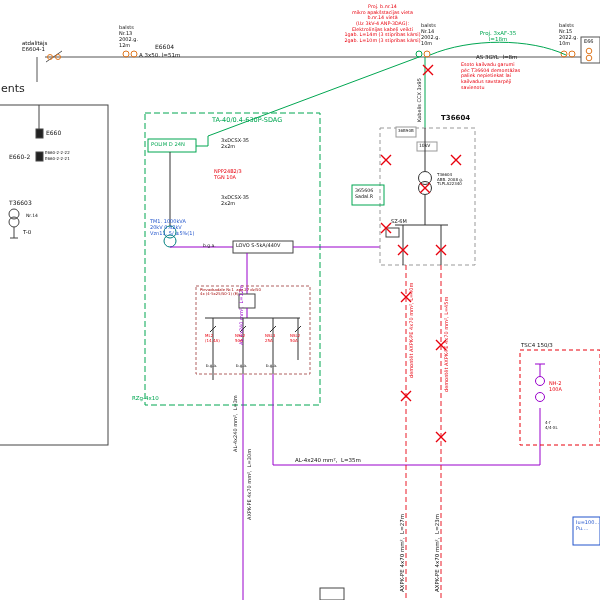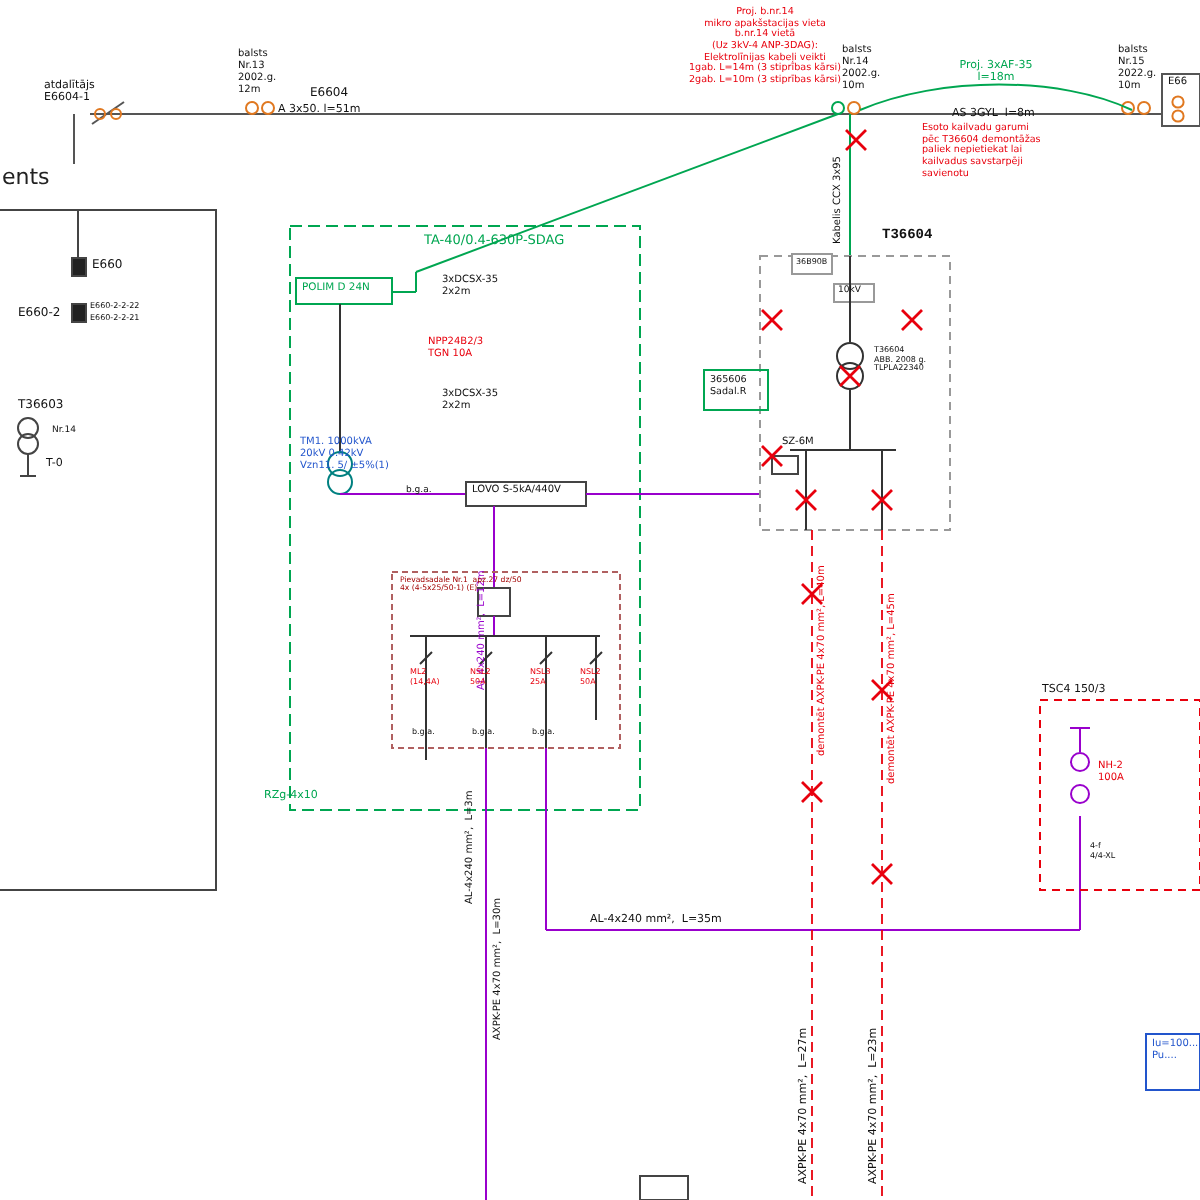--- a/index.html
+++ b/index.html
@@ -7,21 +7,21 @@
           font-family:"DejaVu Sans",sans-serif;}
   #canvas svg{position:absolute;left:0;top:0;}
   .t{position:absolute;font-size:6px;line-height:1.18;color:#111;white-space:pre;}
   .c{text-align:center;}
   .rot{transform:rotate(-90deg);transform-origin:0 0;}
   .g{color:#00a651;}
   .r{color:#e8000d;}
   .p{color:#9900cc;}
   .b{color:#2255cc;}
   .dr{color:#a00000;}
-  .bold{font-weight:600;font-family:Liberation Mono, monospace;}
+  .bold{font-weight:600;}
 </style>
 </head>
 <body>
 
 <div id="canvas">
 
   <svg width="600" height="600" viewBox="0 0 600 600">
     <defs>
       <g id="xm">
           <path d="M-5 -5 L5 5 M5 -5 L-5 5" stroke="#e8000d" stroke-width="1.4" fill="none"></path>

